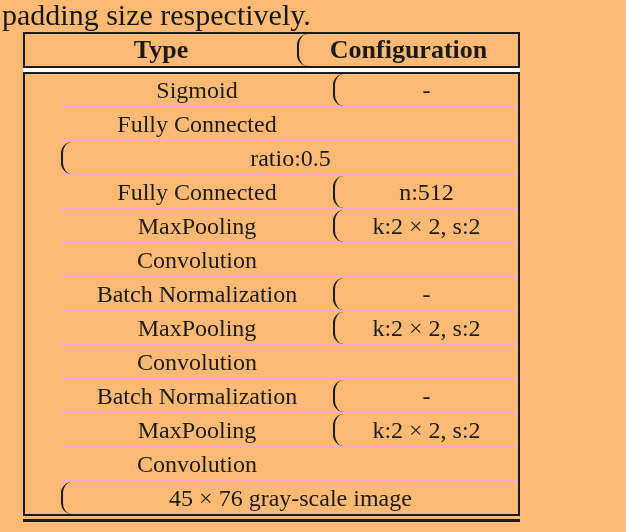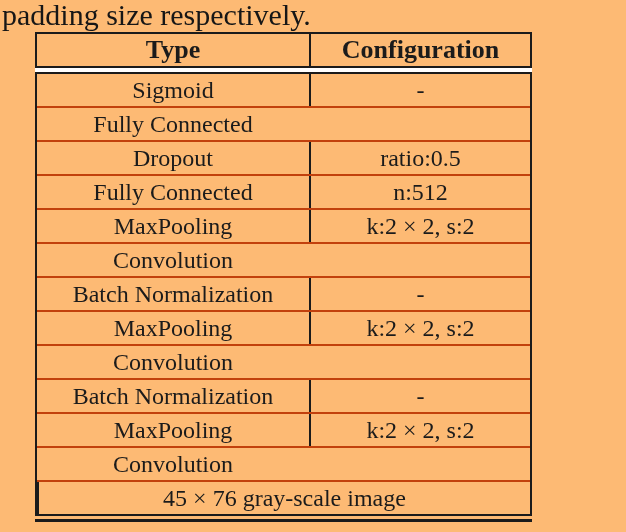--- a/index.html
+++ b/index.html
@@ -22,62 +22,64 @@
     position: absolute;
     top: -2px;
     left: 2px;
     font-size: 30px;
     line-height: 34px;
     color: #161616;
     white-space: nowrap;
   }
   .table-wrap {
     position: absolute;
-    left: 35px;
+    left: 23px;
     top: 32px;
     width: 497px;
   }
   .header-box {
     box-sizing: border-box;
     border: 2px solid #1b1b1b;
     display: flex;
     height: 36px;
   }
   .rule-gap {
     height: 4px;
     background: #ffffff;
   }
   .body-box {
     box-sizing: border-box;
     border: 2px solid #1b1b1b;
+    padding-left: 36px;
   }
   .t-row {
     display: flex;
     height: 32px;
   }
   .t-row + .t-row {
-    border-top: 2px solid #c2410c;
+    border-top: 2px solid #f9a8d4;
   }
   .cell {
     box-sizing: border-box;
     display: flex;
     align-items: center;
     justify-content: center;
     font-size: 24px;
     line-height: 24px;
     white-space: nowrap;
     overflow: hidden;
   }
   .cell-type {
     width: 272px;
     flex: 0 0 272px;
   }
   .cell-config {
     flex: 1 1 auto;
     border-left: 2px solid #1b1b1b;
+    border-radius: 11px;
   }
   .header-box .cell {
     font-weight: bold;
     font-size: 26px;
   }
   .bottom-rule {
     height: 3px;
     background: #1b1b1b;
     margin-top: 3px;
   }
@@ -100,21 +102,20 @@
 
     <div class="body-box">
       <div class="t-row">
         <div class="cell cell-type">Sigmoid</div>
         <div class="cell cell-config">-</div>
       </div>
       <div class="t-row">
         <div class="cell cell-type">Fully Connected</div>
       </div>
       <div class="t-row">
-        <div class="cell cell-type">Dropout</div>
         <div class="cell cell-config">ratio:0.5</div>
       </div>
       <div class="t-row">
         <div class="cell cell-type">Fully Connected</div>
         <div class="cell cell-config">n:512</div>
       </div>
       <div class="t-row">
         <div class="cell cell-type">MaxPooling</div>
         <div class="cell cell-config">k:2 × 2, s:2</div>
       </div>

